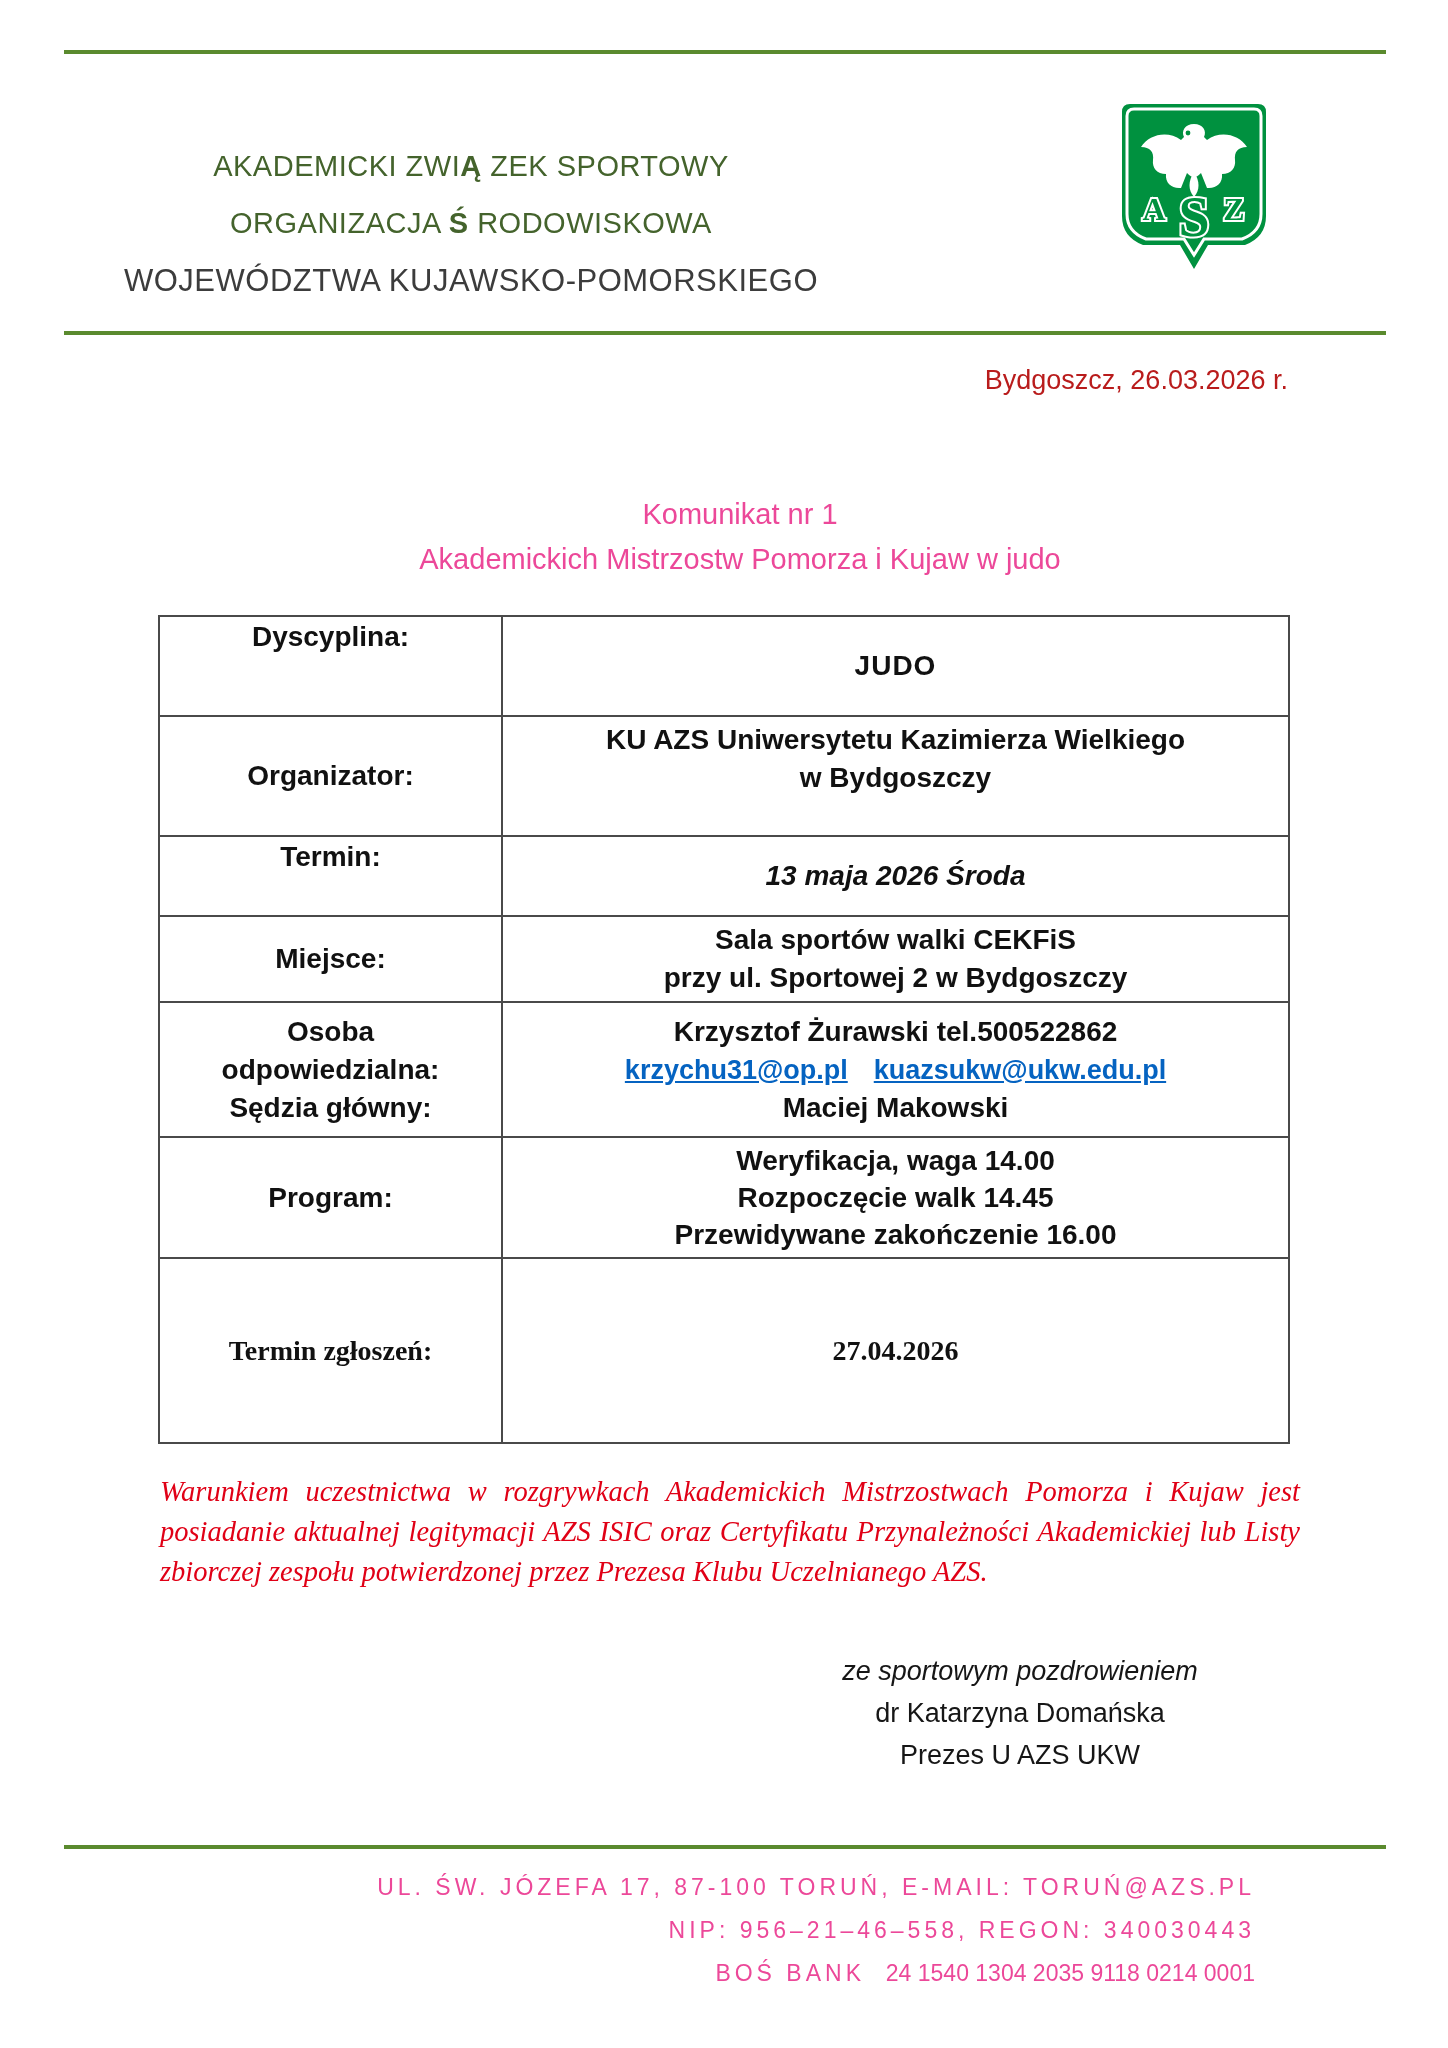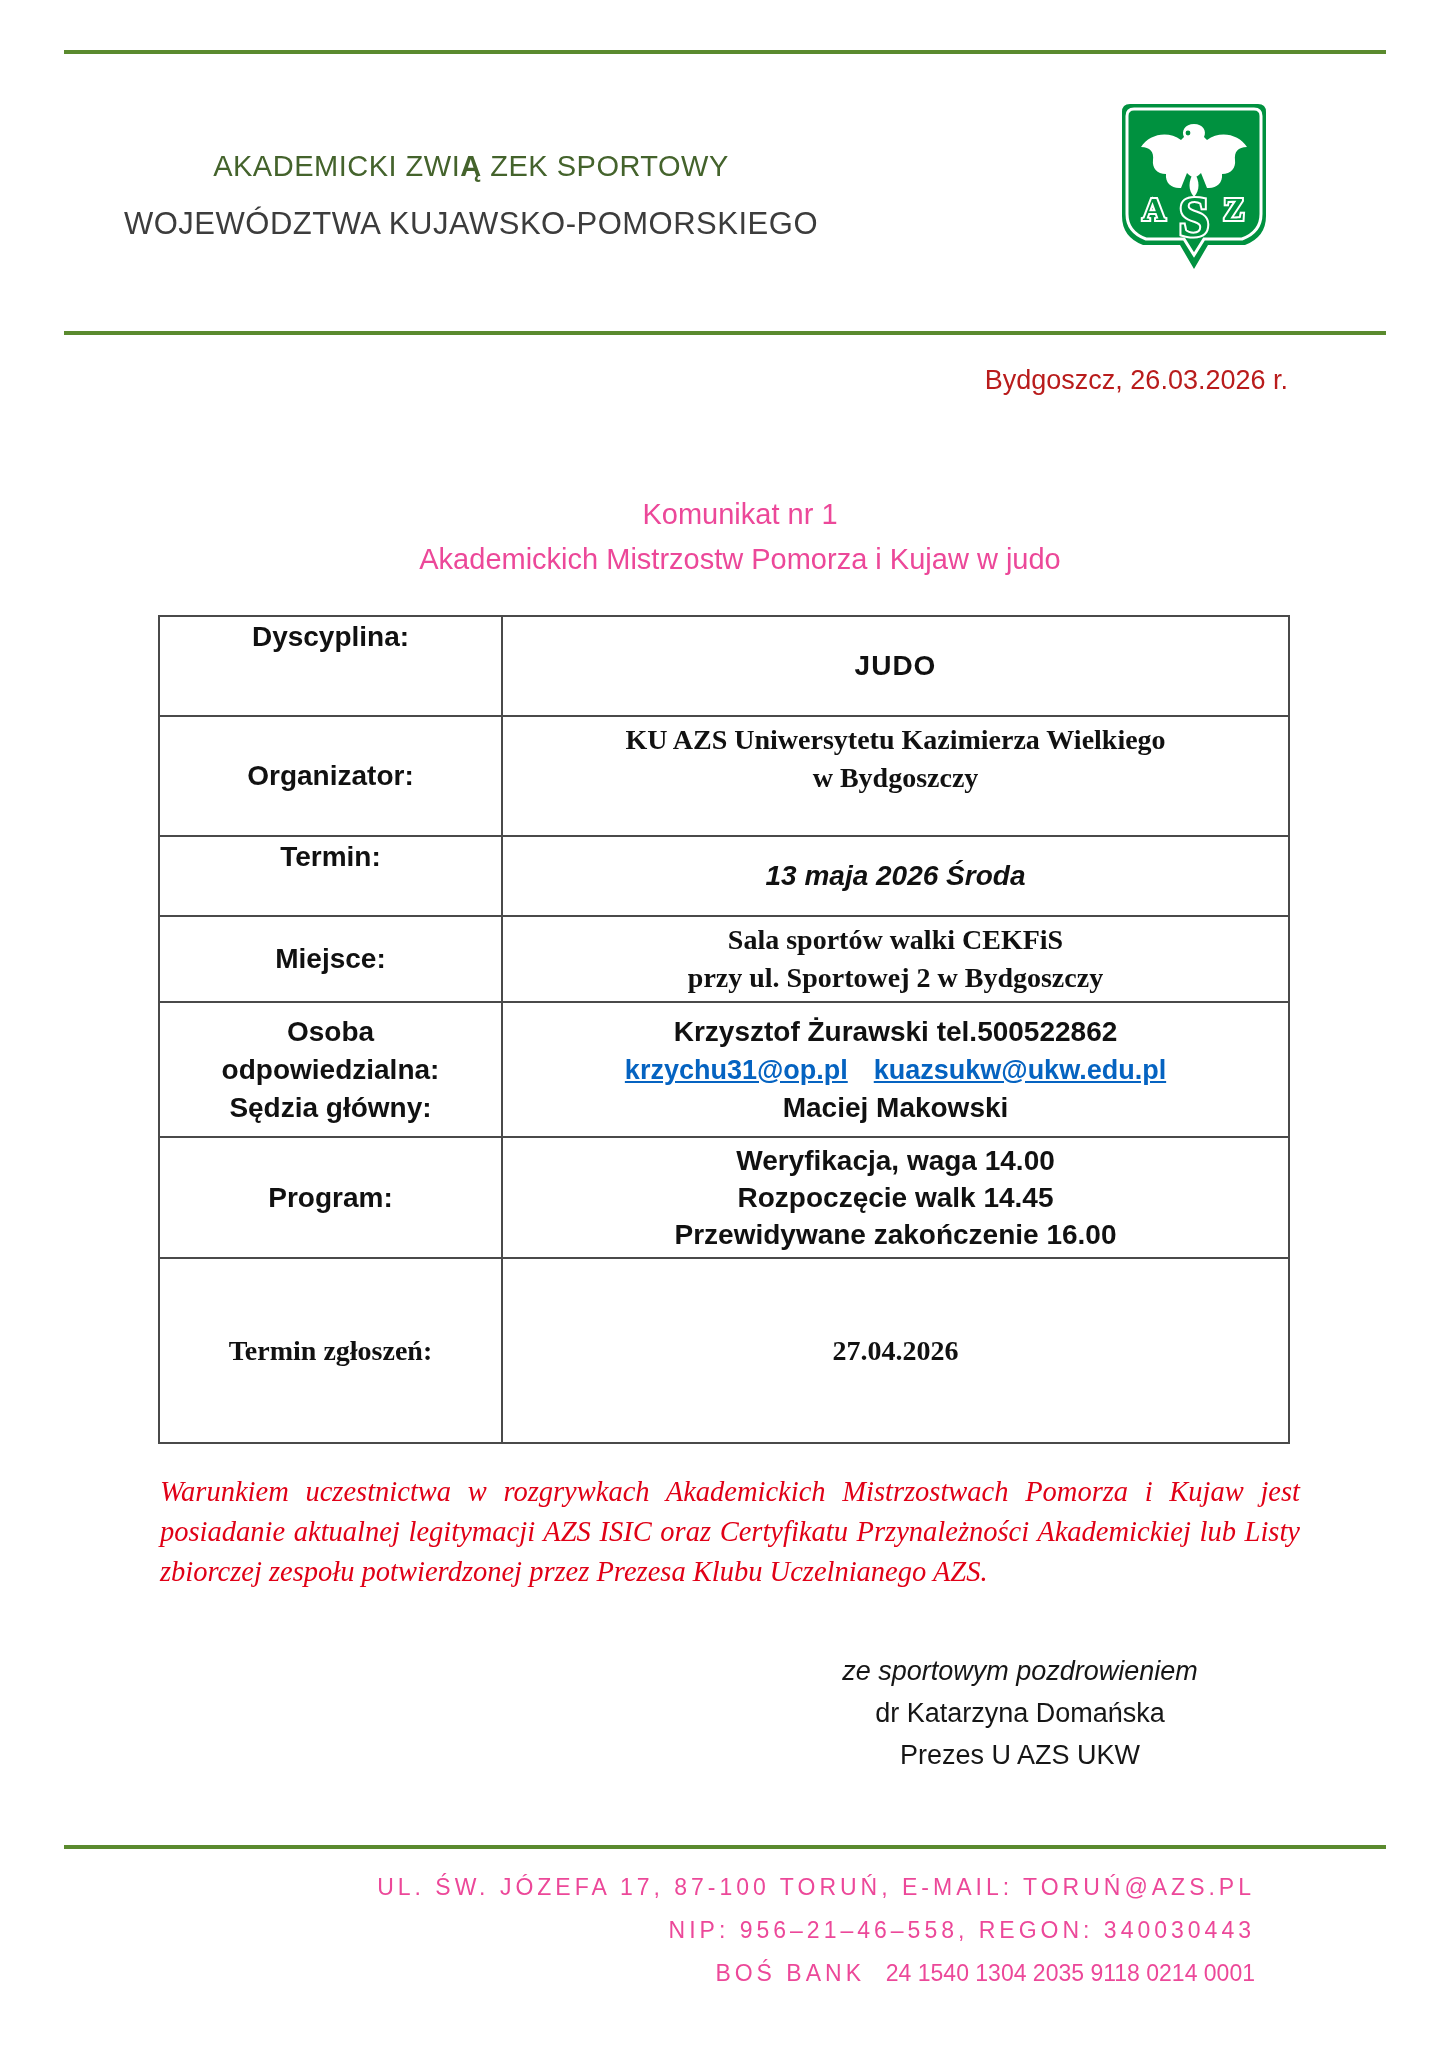--- a/index.html
+++ b/index.html
@@ -36,21 +36,21 @@
   td.val { text-align:center; font-weight:700; font-size:28px; }
   tr.r1 { height:100px; }  tr.r2 { height:120px; }  tr.r3 { height:80px; }
   tr.r4 { height:85px; }   tr.r5 { height:135px; }  tr.r6 { height:110px; }
   tr.r7 { height:185px;font-family:Liberation Serif, serif; }
   .v-top { vertical-align:top; padding-top:10px; }
   .judo  { font-weight:400; font-size:42px; letter-spacing:1px; }
   .italic-bold { font-style:italic; }
   .email-row a { color:#0563c1; font-weight:700; font-size:27px; text-decoration:underline; }
   .email-gap { display:inline-block; width:26px; }
   .program-val { text-align:left; font-size:27px; line-height:37px; padding-left:12px; }
-  .two-line { line-height:38px;font-family:Liberation Serif, serif; }
+  .two-line { line-height:38px; }
   .person-lines { line-height:38px; }
 
   
   .notice { position:absolute; left:160px; top:1472px; width:1140px;
             font-family:"Liberation Serif", serif; font-style:italic;
             color:#e00016; font-size:28.5px; line-height:40px;
             text-align:justify; }
 
   
   .signature { position:absolute; left:810px; top:1650px; width:420px;
@@ -67,20 +67,21 @@
 </style>
 </head>
 <body>
 
 <div class="page">
 
   <div class="rule rule-top"></div>
 
   <div class="org-block">
     <div class="org-line"><span>AKADEMICKI ZWI</span><span class="hdr-bold">Ą</span><span> ZEK SPORTOWY</span></div>
+    <div class="org-line"><span>ORGANIZACJA </span><span class="hdr-bold">Ś</span><span> RODOWISKOWA</span></div>
     <div class="org-line org-line3">WOJEWÓDZTWA KUJAWSKO-POMORSKIEGO</div>
   </div>
 
   <div class="logo-wrap">
     <svg width="158" height="186" viewBox="0 0 158 186">
       <path d="M15,6 H143 Q151,6 151,14 V118 Q151,139 130,147 H93 L79,171 L65,147 H28 Q7,139 7,118 V14 Q7,6 15,6 Z" fill="#00913f"></path>
       <path d="M19,11 H139 Q146,11 146,18 V116 Q146,134 127,141 H89 L79,157 L69,141 H31 Q12,134 12,116 V18 Q12,11 19,11 Z" fill="none" stroke="#ffffff" stroke-width="3"></path>
       <path d="M79,26 c-9,0 -13,7 -10,13 l-3,3 c-13,-10 -32,-6 -40,7 c9,0 13,5 12,13 c-1,8 4,14 13,14 c-1,9 6,15 15,14 l6,-15 c3,3 5,4 7,4 c2,0 4,-1 7,-4 l6,15 c9,1 16,-5 15,-14 c9,0 14,-6 13,-14 c-1,-8 3,-13 12,-13 c-8,-13 -27,-17 -40,-7 l-3,-3 c3,-6 -1,-13 -10,-13 z" fill="#ffffff"></path>
       <path d="M79,74 c-6,9 -6,18 0,25 c6,-7 6,-16 0,-25 z" fill="#ffffff"></path>
       <circle cx="73" cy="35" r="2.4" fill="#00913f"></circle>

